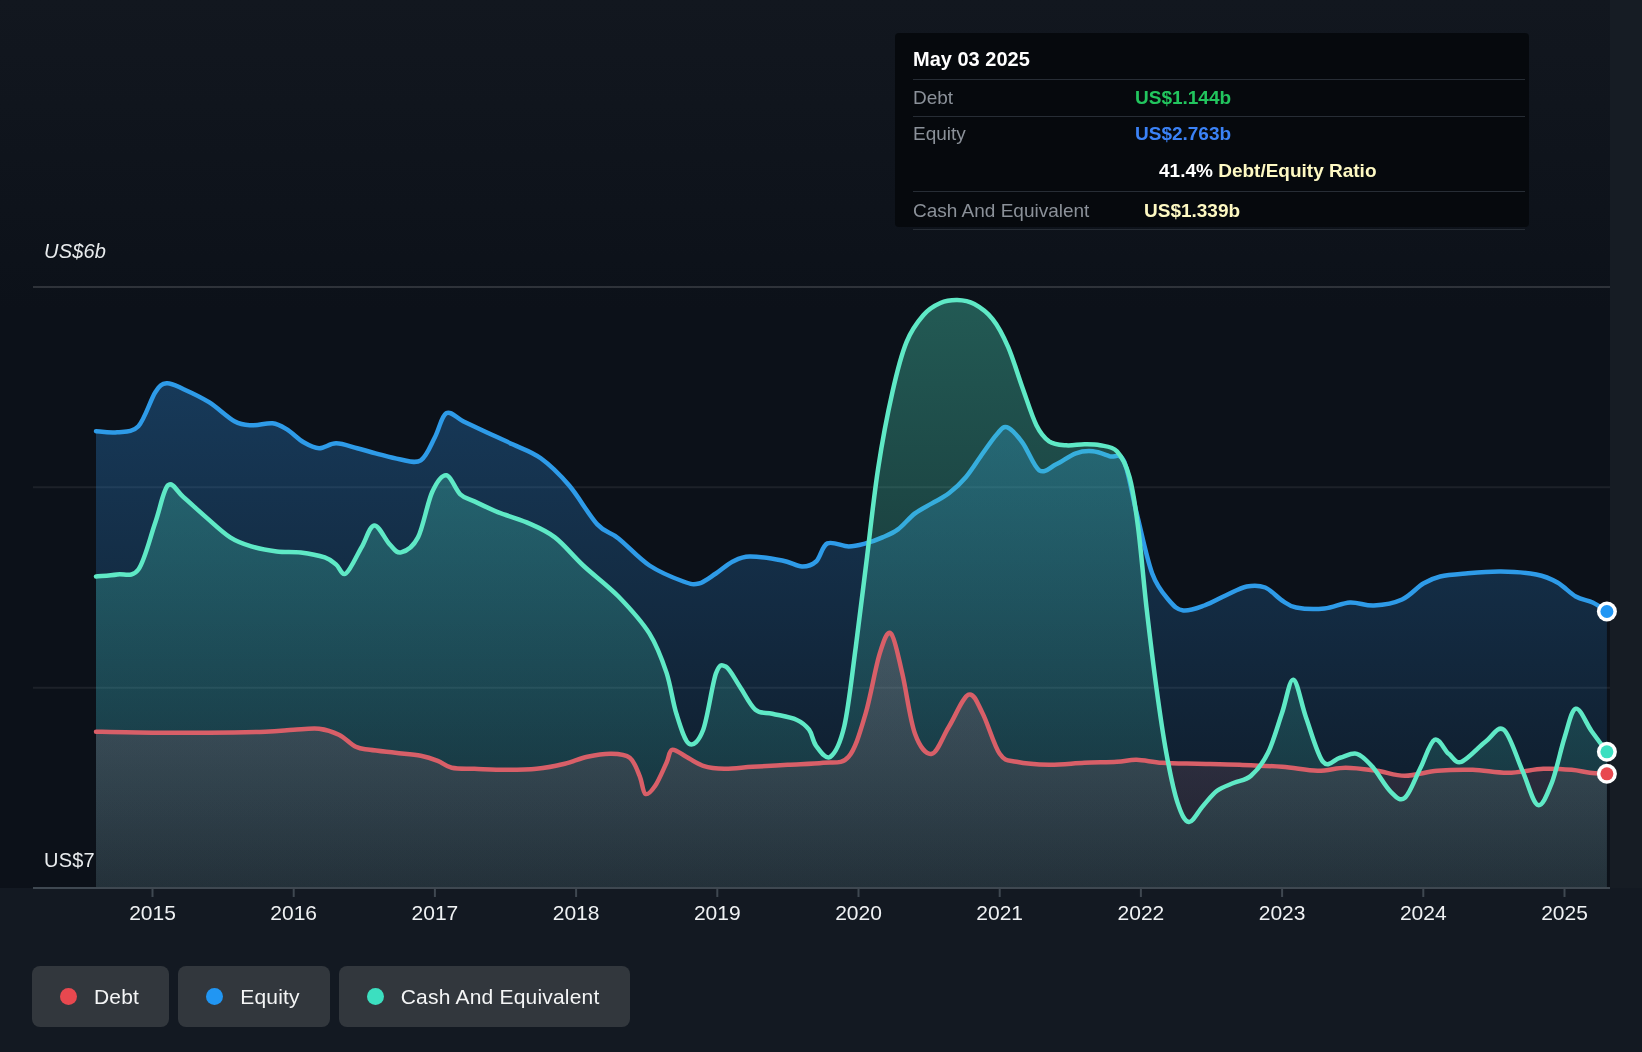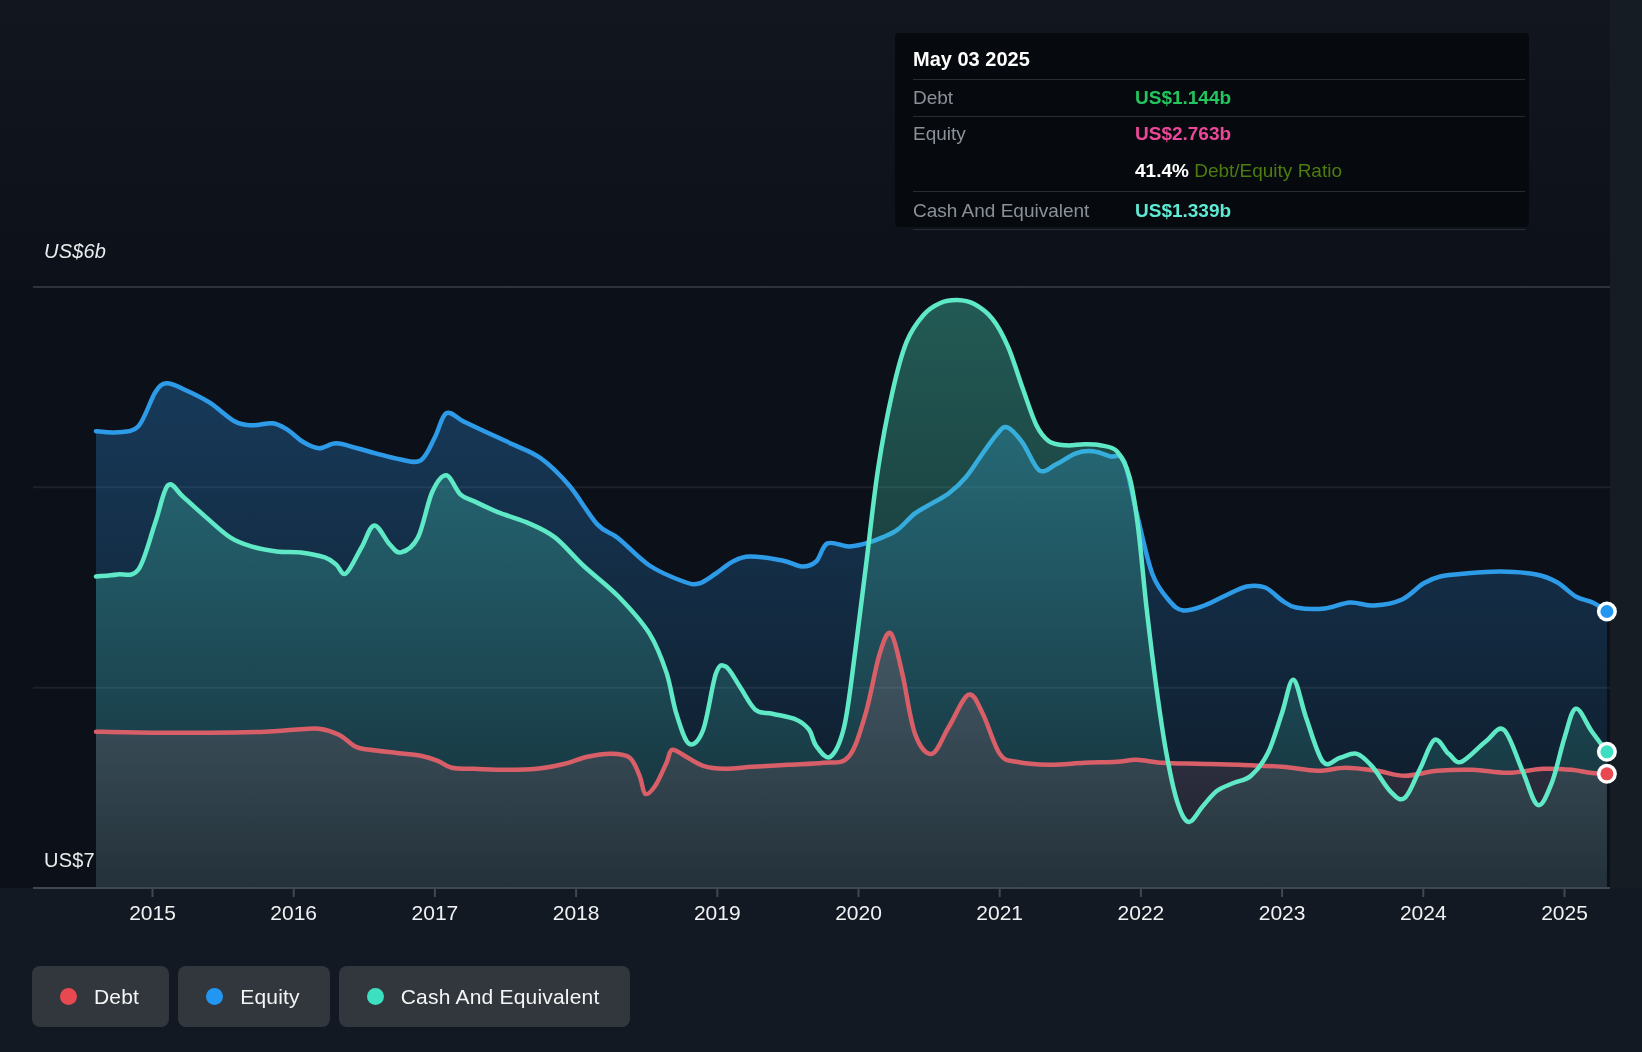--- a/index.html
+++ b/index.html
@@ -18,24 +18,24 @@
   .tt-title{font-size:20px;font-weight:700;color:#ffffff;height:36px;line-height:32px;
     border-bottom:1px solid #272d35;}
   .tt-row{display:flex;align-items:center;box-sizing:border-box;}
   .tt-label{width:222px;flex:0 0 222px;font-size:19px;color:#8b9199;}
   .tt-value{font-size:19px;font-weight:700;}
   .row-debt{height:37px;border-bottom:1px solid #272d35;}
   .row-equity{height:34px;}
   .row-ratio{height:41px;border-bottom:1px solid #272d35;}
   .row-cash{height:38px;border-bottom:1px solid #272d35;}
   .val-debt{color:#22c55e;}
-  .val-equity{color:#ec4899;}
-  .val-cash{color:#5eead4;}
-  .ratio-pct{color:#ffffff;font-weight:700;font-size:19px;}
-  .ratio-txt{color:#4d7c0f;font-weight:400;font-size:19px;}
+  .val-equity{color:#3b82f6;}
+  .val-cash{color:#fef9c3;margin-left:9px;}
+  .ratio-pct{color:#ffffff;font-weight:700;font-size:19px;margin-left:24px;}
+  .ratio-txt{color:#fef9c3;font-weight:700;font-size:19px;}
 
   
   .legend{position:absolute;left:32px;top:966px;display:flex;gap:9px;}
   .pill{display:inline-flex;align-items:center;height:61px;background:#32373d;
     border-radius:8px;padding:0 30px 0 28px;gap:17px;}
   .legend-dot{width:17px;height:17px;border-radius:50%;flex:0 0 17px;}
   .pill-label{color:#f4f5f6;font-size:21px;font-weight:500;letter-spacing:.2px;}
 </style>
 </head>
 <body>

